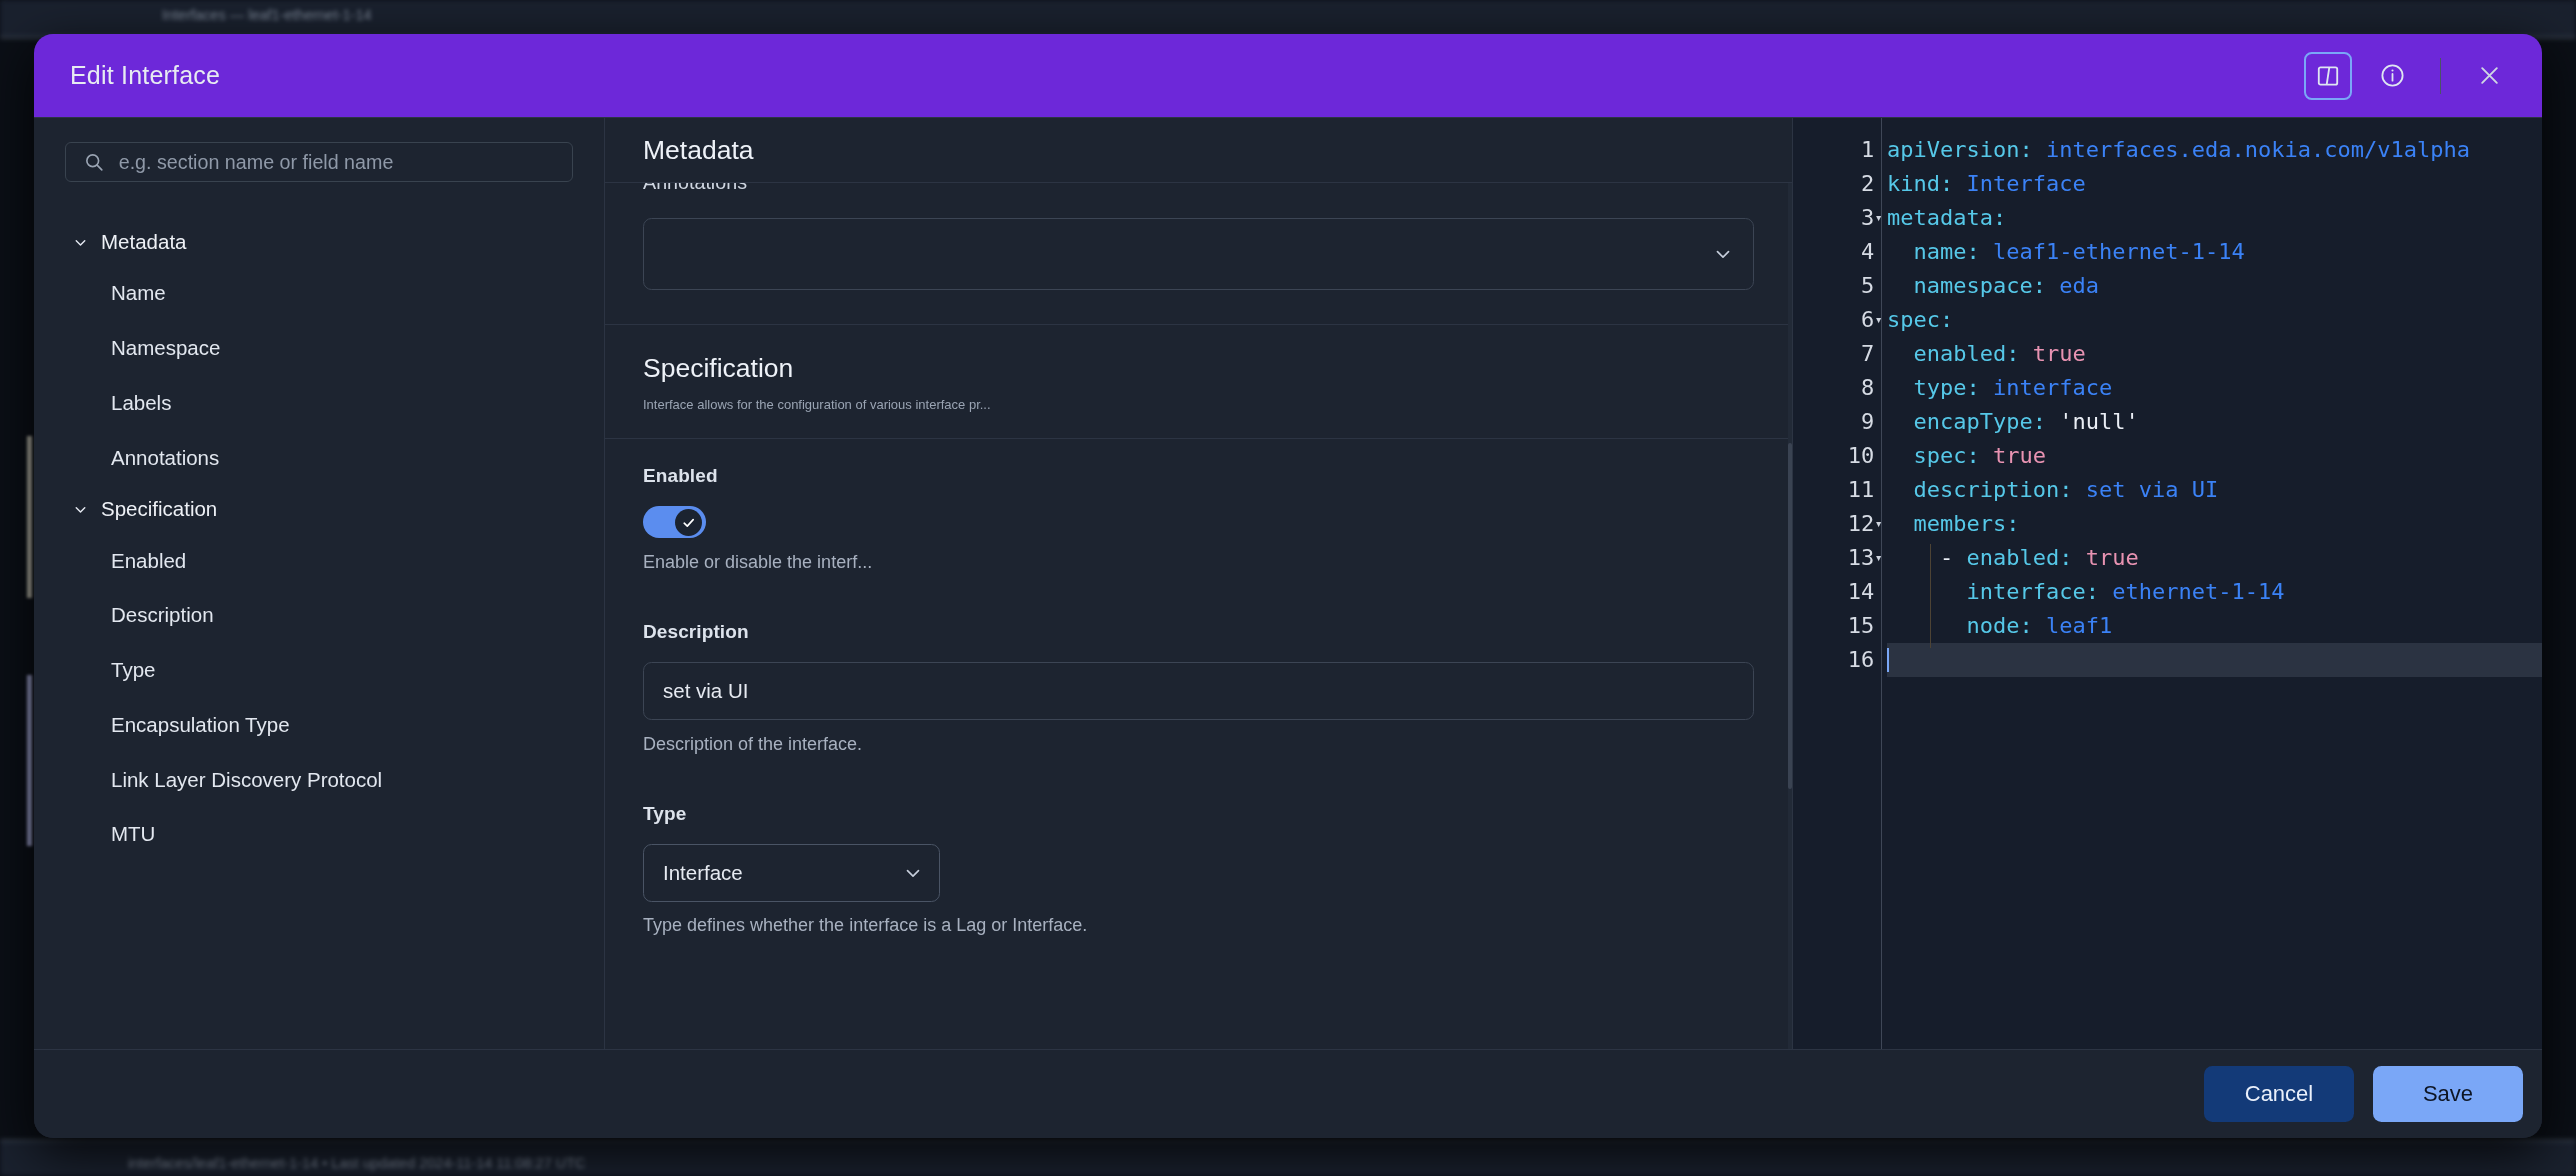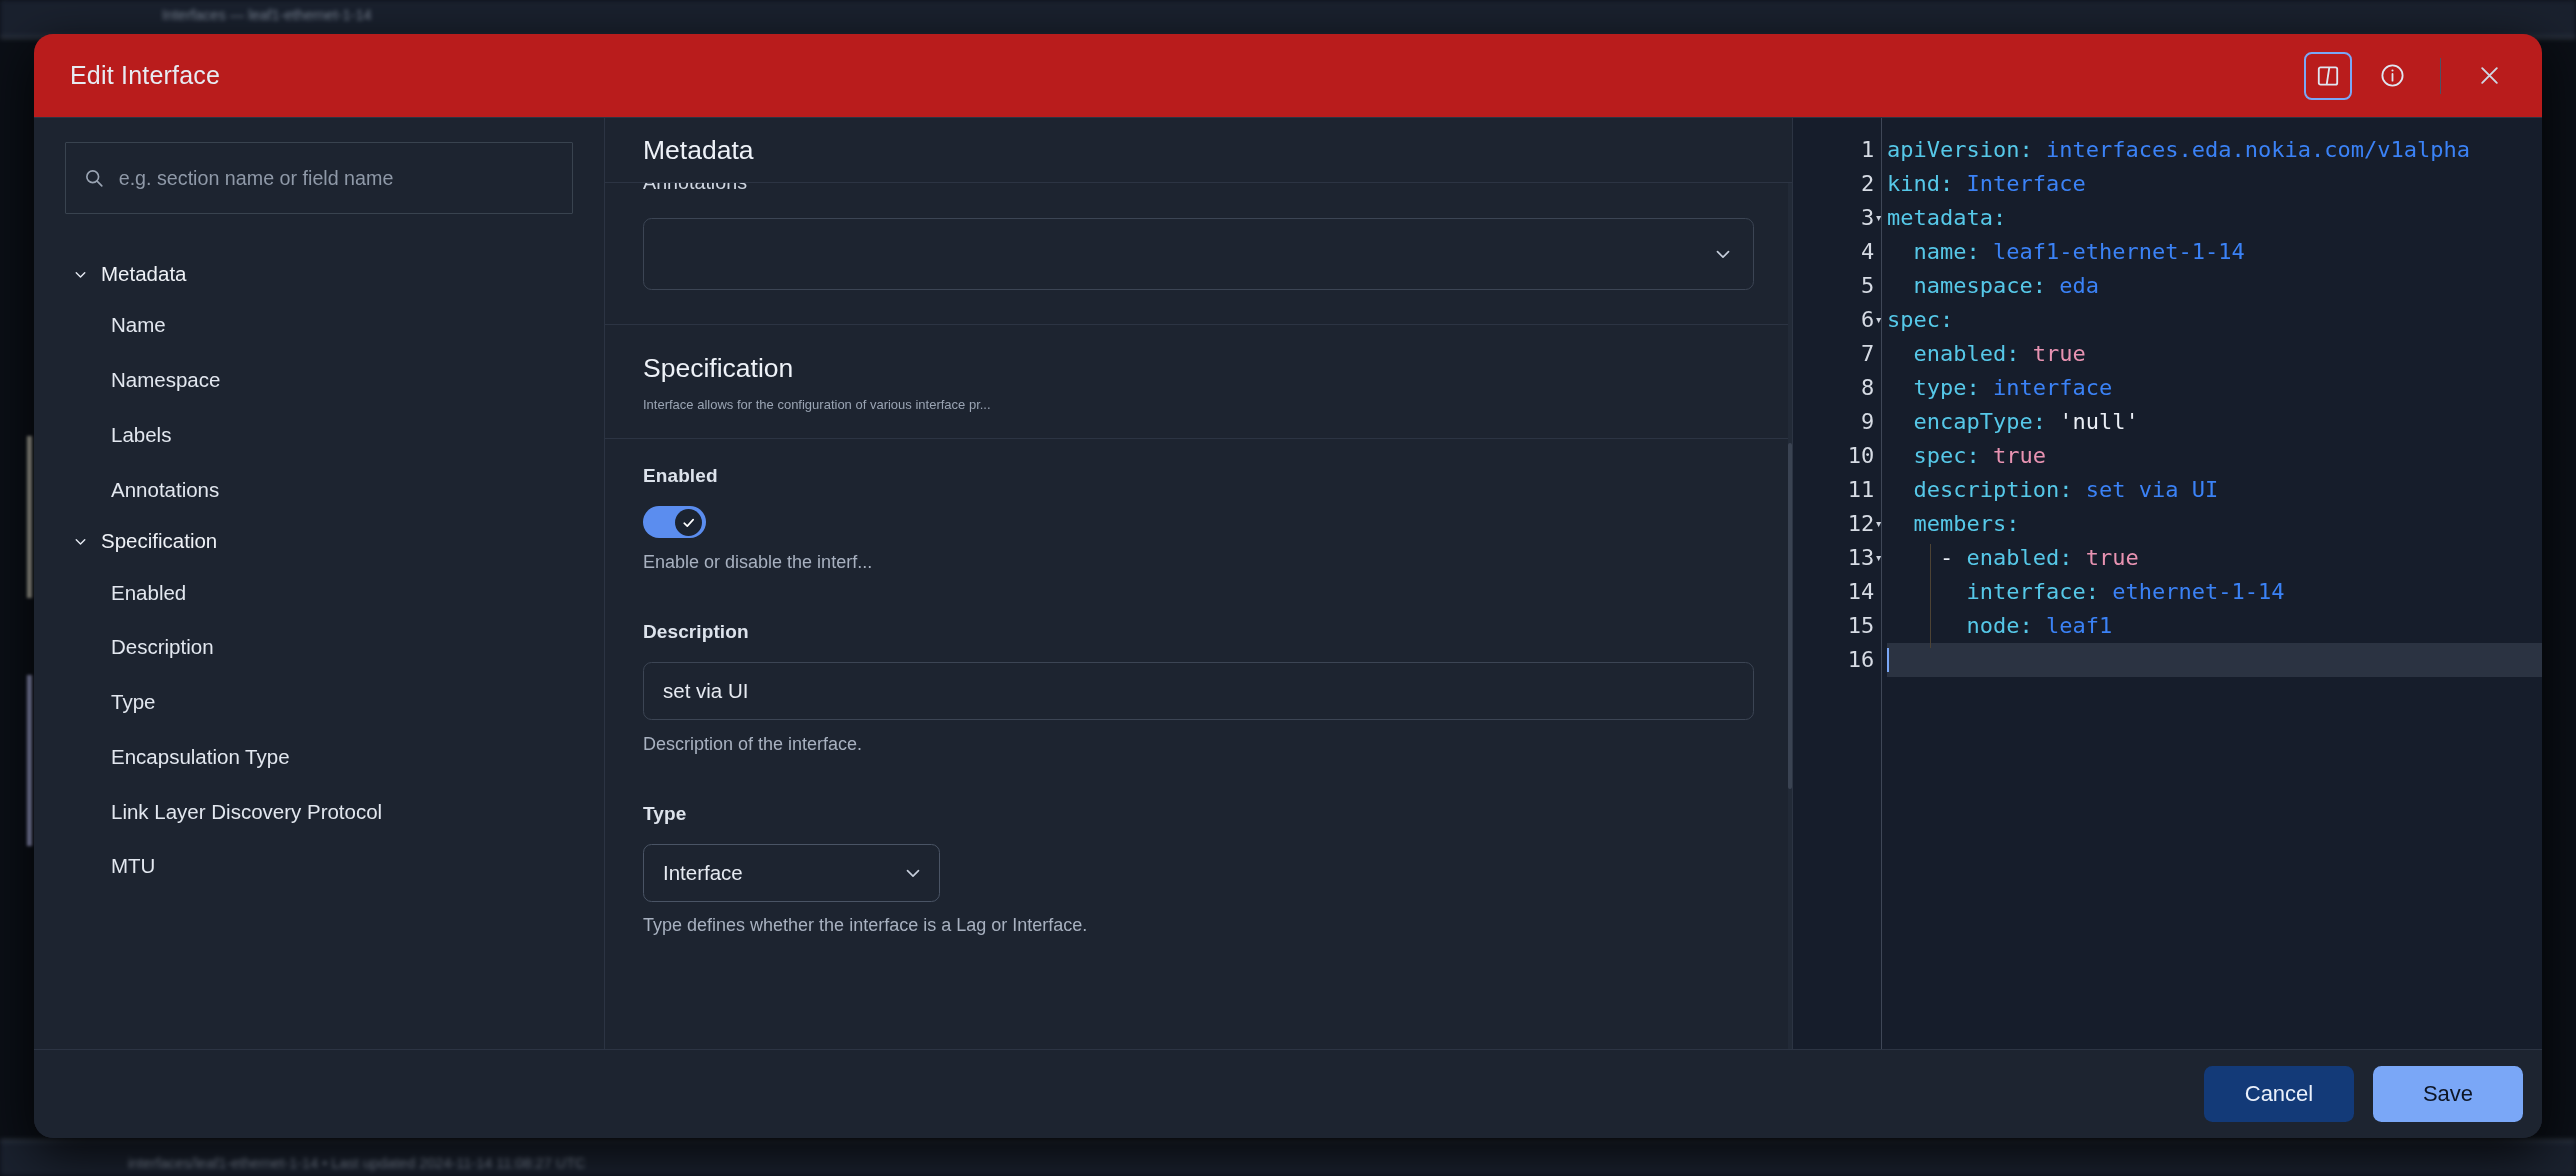--- a/index.html
+++ b/index.html
@@ -58,21 +58,21 @@
   }
 
   
   #titlebar {
     height: 84px;
     flex: 0 0 84px;
     display: flex;
     align-items: center;
     padding: 0 29px 0 36px;
     border-bottom: 0.9px solid #2c3443;
-    background: #b91c1c;
+    background: #6d28d9;
   }
   #modal-title {
     font-size: 25px;
     color: #e7ebf2;
     letter-spacing: 0.2px;
   }
   #titlebar-actions {
     margin-left: auto;
     display: flex;
     align-items: center;
@@ -105,23 +105,23 @@
   #nav-pane {
     width: 571px;
     flex: 0 0 571px;
     border-right: 0.9px solid #2c3443;
     padding: 24px 0 0 0;
     overflow: hidden;
     position: relative;
   }
   #search-wrap {
     margin: 0 31px 0 31px;
-    height: 72px;
+    height: 40px;
     border: 0.9px solid #39434f;
-    border-radius: 1px;
+    border-radius: 6px;
     display: flex;
     align-items: center;
     padding: 0 17px;
     gap: 13.7px;
     background: transparent;
   }
   #search-input {
     flex: 1;
     background: transparent;
     border: none;

